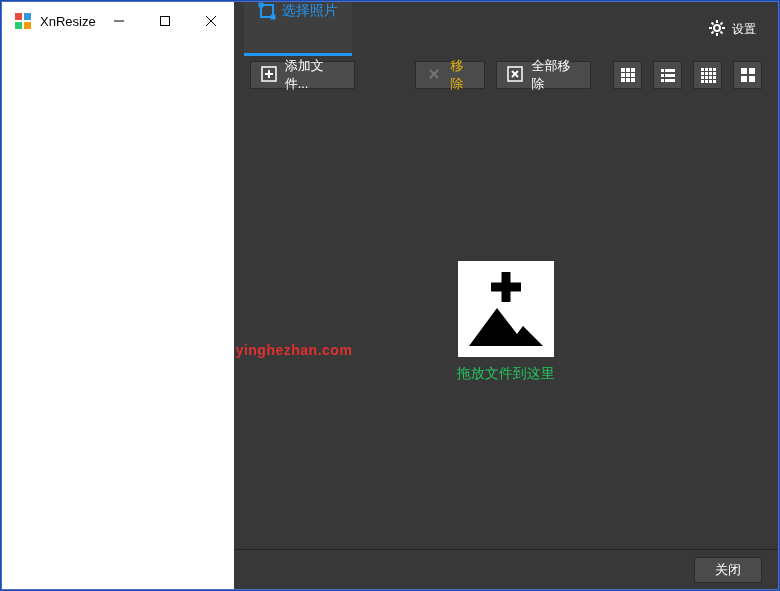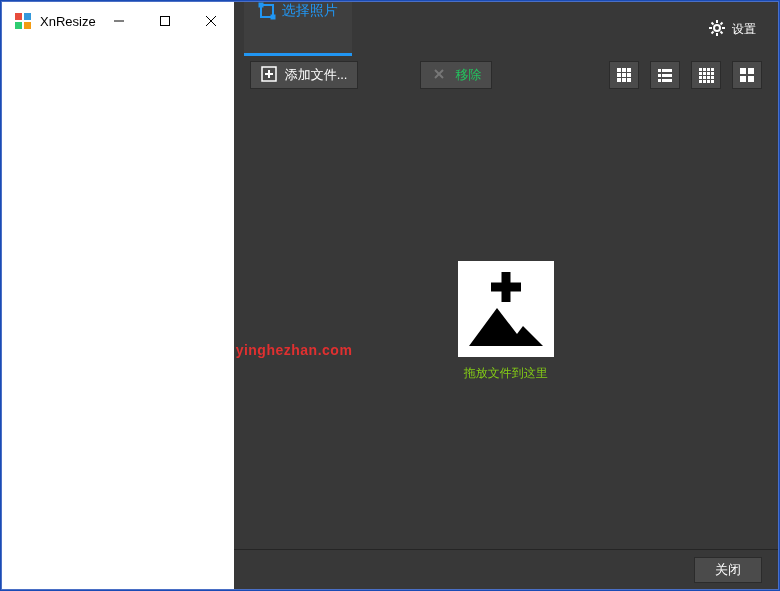--- a/index.html
+++ b/index.html
@@ -15,29 +15,29 @@
   .tab { display: flex; align-items: flex-start; gap: 6px; padding: 0 14px; color: #888; font-size: 14px; cursor: pointer; }
   .tab.active { color: #2196f3; border-bottom: 3px solid #2196f3; background: #3f3f3f; }
   .tab svg { width: 18px; height: 18px; }
   .tab.active svg { fill: #2196f3; stroke: #2196f3; }
   .tab:not(.active) svg { fill: #888; stroke: #888; }
   .tabs-spacer { flex: 1; }
   .rtab { display: flex; align-items: center; gap: 6px; padding: 0 12px; color: #fff; font-size: 12px; cursor: pointer; }
   .rtab svg { width: 18px; height: 18px; fill: #fff; }
   .toolbar { height: 38px; display: flex; align-items: center; padding: 0 16px; gap: 11px; }
   .tbtn { height: 28px; background: #4b4b4b; border: 1px solid #2b2b2b; display: flex; align-items: center; gap: 8px; padding: 0 10px; color: #fff; font-size: 13px; cursor: pointer; }
-  .tbtn.disabled { color: #22c55e; cursor: default; }
+  .tbtn.disabled { color: #eab308; cursor: default; }
   .tbtn svg { width: 16px; height: 16px; }
   .tgap { width: 40px; }
   .tspacer { flex: 1; }
   .viewbtn { width: 30px; height: 28px; background: #4b4b4b; border: 1px solid #2b2b2b; display: flex; align-items: center; justify-content: center; cursor: pointer; }
   .viewbtn svg { width: 16px; height: 16px; fill: #fff; }
   .drop { flex: 1; display: flex; flex-direction: column; align-items: center; justify-content: center; position: relative; }
   .drop-icon { width: 96px; height: 96px; background: #fff; display: flex; align-items: center; justify-content: center; }
-  .drop-text { color: #84cc16; font-size: 12px; margin-top: 8px; }
+  .drop-text { color: #22c55e; font-size: 14px; margin-top: 8px; }
   .watermark { position: absolute; left: 2px; top: 248px; color: #e03030; font-size: 14px; font-weight: bold; font-family: Liberation Sans, sans-serif; letter-spacing: 0.5px; }
   .footer { height: 40px; background: #383838; display: flex; align-items: center; justify-content: flex-end; padding: 0 16px; border-top: 1px solid #252525; text-align: center; }
   .closebtn { height: 26px; padding: 0 20px; background: #4b4b4b; border: 1px solid #2b2b2b; color: #fff; font-size: 13px; cursor: pointer; display: flex; align-items: center; }
 </style>
 </head>
 <body>
 
 <div class="window">
   <div class="titlebar">
     <span class="app-icon">
@@ -96,20 +96,28 @@
             </svg></span>
         <span>添加文件...</span>
       </div>
       <div class="tgap"></div>
       <div class="tbtn disabled">
         <span><svg viewBox="0 0 16 16">
               <line x1="4" y1="4" x2="12" y2="12" stroke="#777" stroke-width="2"></line>
               <line x1="12" y1="4" x2="4" y2="12" stroke="#777" stroke-width="2"></line>
             </svg></span>
         <span>移除</span>
+      </div>
+      <div class="tbtn">
+        <span><svg viewBox="0 0 16 16">
+              <rect x="1" y="1" width="14" height="14" fill="none" stroke="#fff" stroke-width="1.5"></rect>
+              <line x1="5" y1="5" x2="11" y2="11" stroke="#fff" stroke-width="2"></line>
+              <line x1="11" y1="5" x2="5" y2="11" stroke="#fff" stroke-width="2"></line>
+            </svg></span>
+        <span>全部移除</span>
       </div>
       <div class="tspacer"></div>
       <div class="viewbtn">
           <svg viewBox="0 0 16 16">
             <rect x="1" y="1" width="4" height="4"></rect>
             <rect x="6" y="1" width="4" height="4"></rect>
             <rect x="11" y="1" width="4" height="4"></rect>
             <rect x="1" y="6" width="4" height="4"></rect>
             <rect x="6" y="6" width="4" height="4"></rect>
             <rect x="11" y="6" width="4" height="4"></rect>

